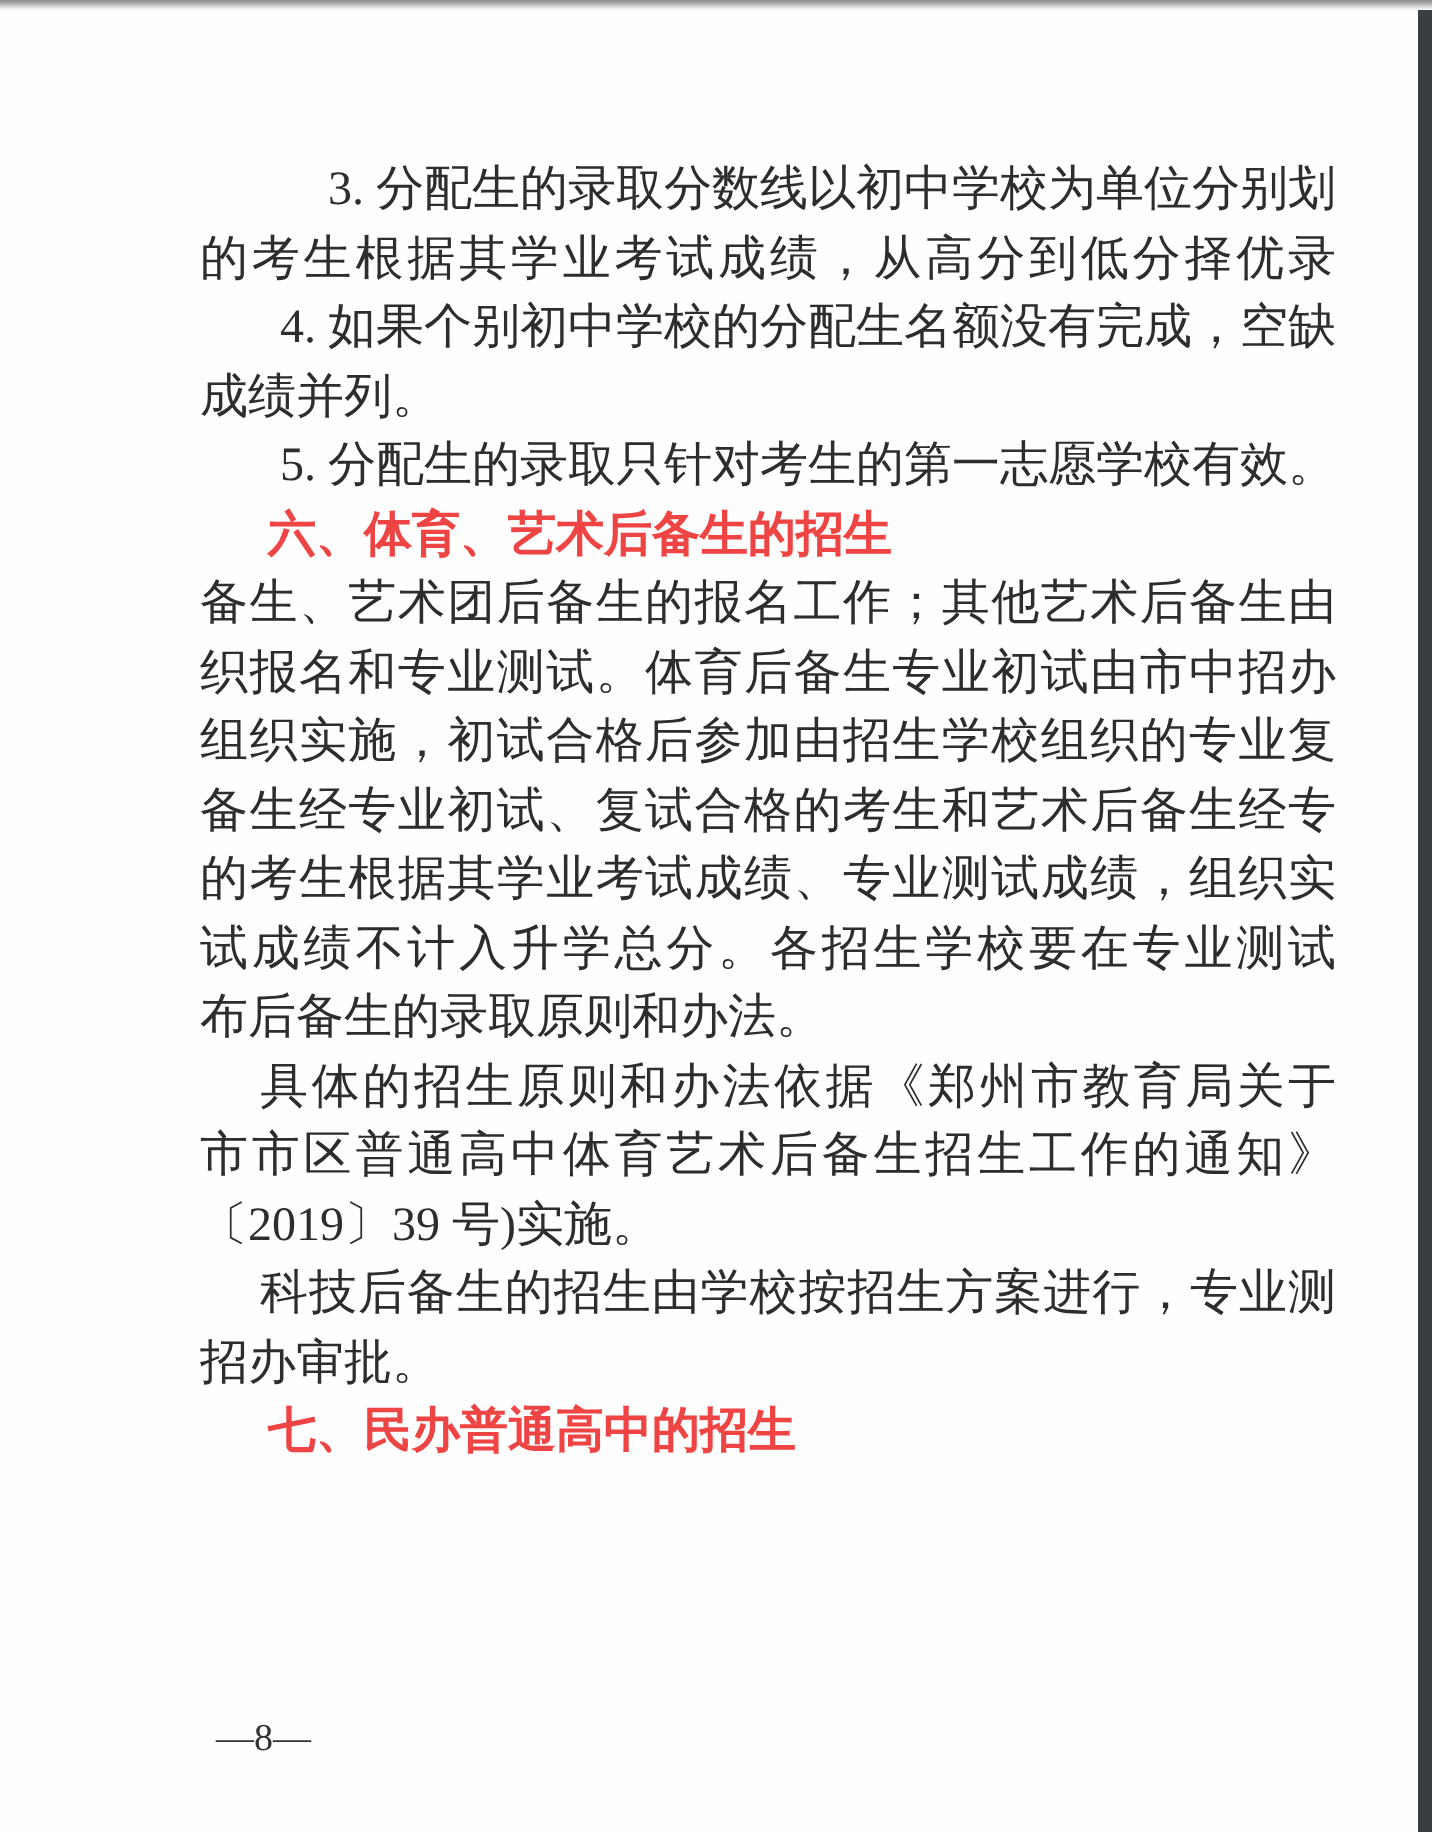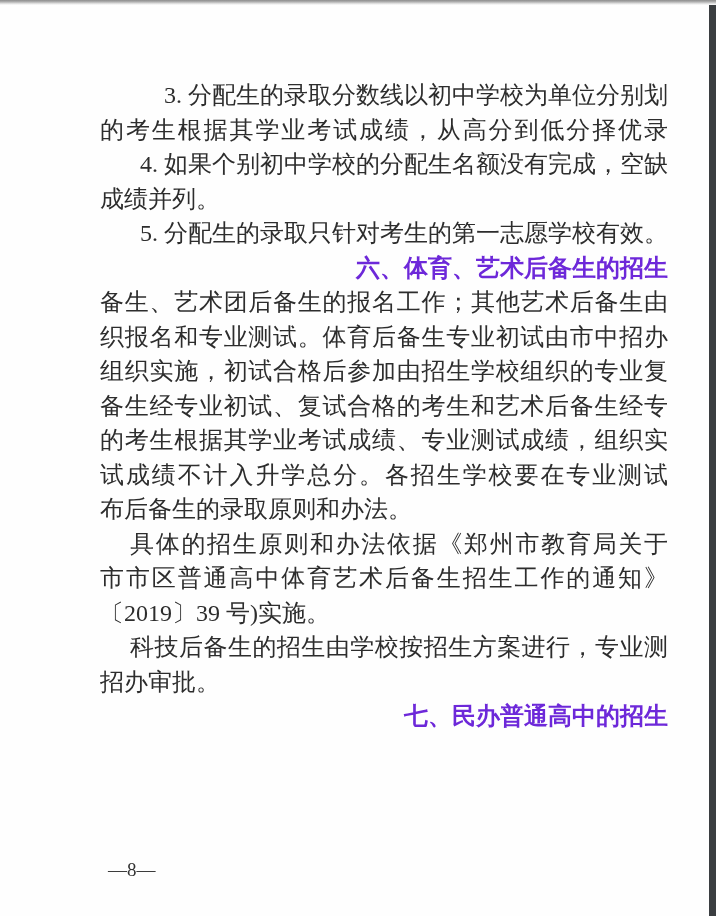--- a/index.html
+++ b/index.html
@@ -49,23 +49,22 @@
     text-align: justify;
     text-align-last: justify;
     text-justify: inter-character;
     overflow: hidden;
   }
   .indent-list { padding-left: 24px; text-align: right; }
   .indent-para { padding-left: 30px; }
   .heading {
     padding-left: 34px;
     font-weight: 700;
-    color: #6d28d9;
+    color: #ef4444;
     font-family: "Liberation Sans", "DejaVu Sans", sans-serif;
-    text-align: right;
   }
   .page-number {
     position: absolute;
     top: 858px;
     left: 108px;
     height: 24px;
     line-height: 24px;
     font-size: 19px;
     color: #333333;
     z-index: 1;

